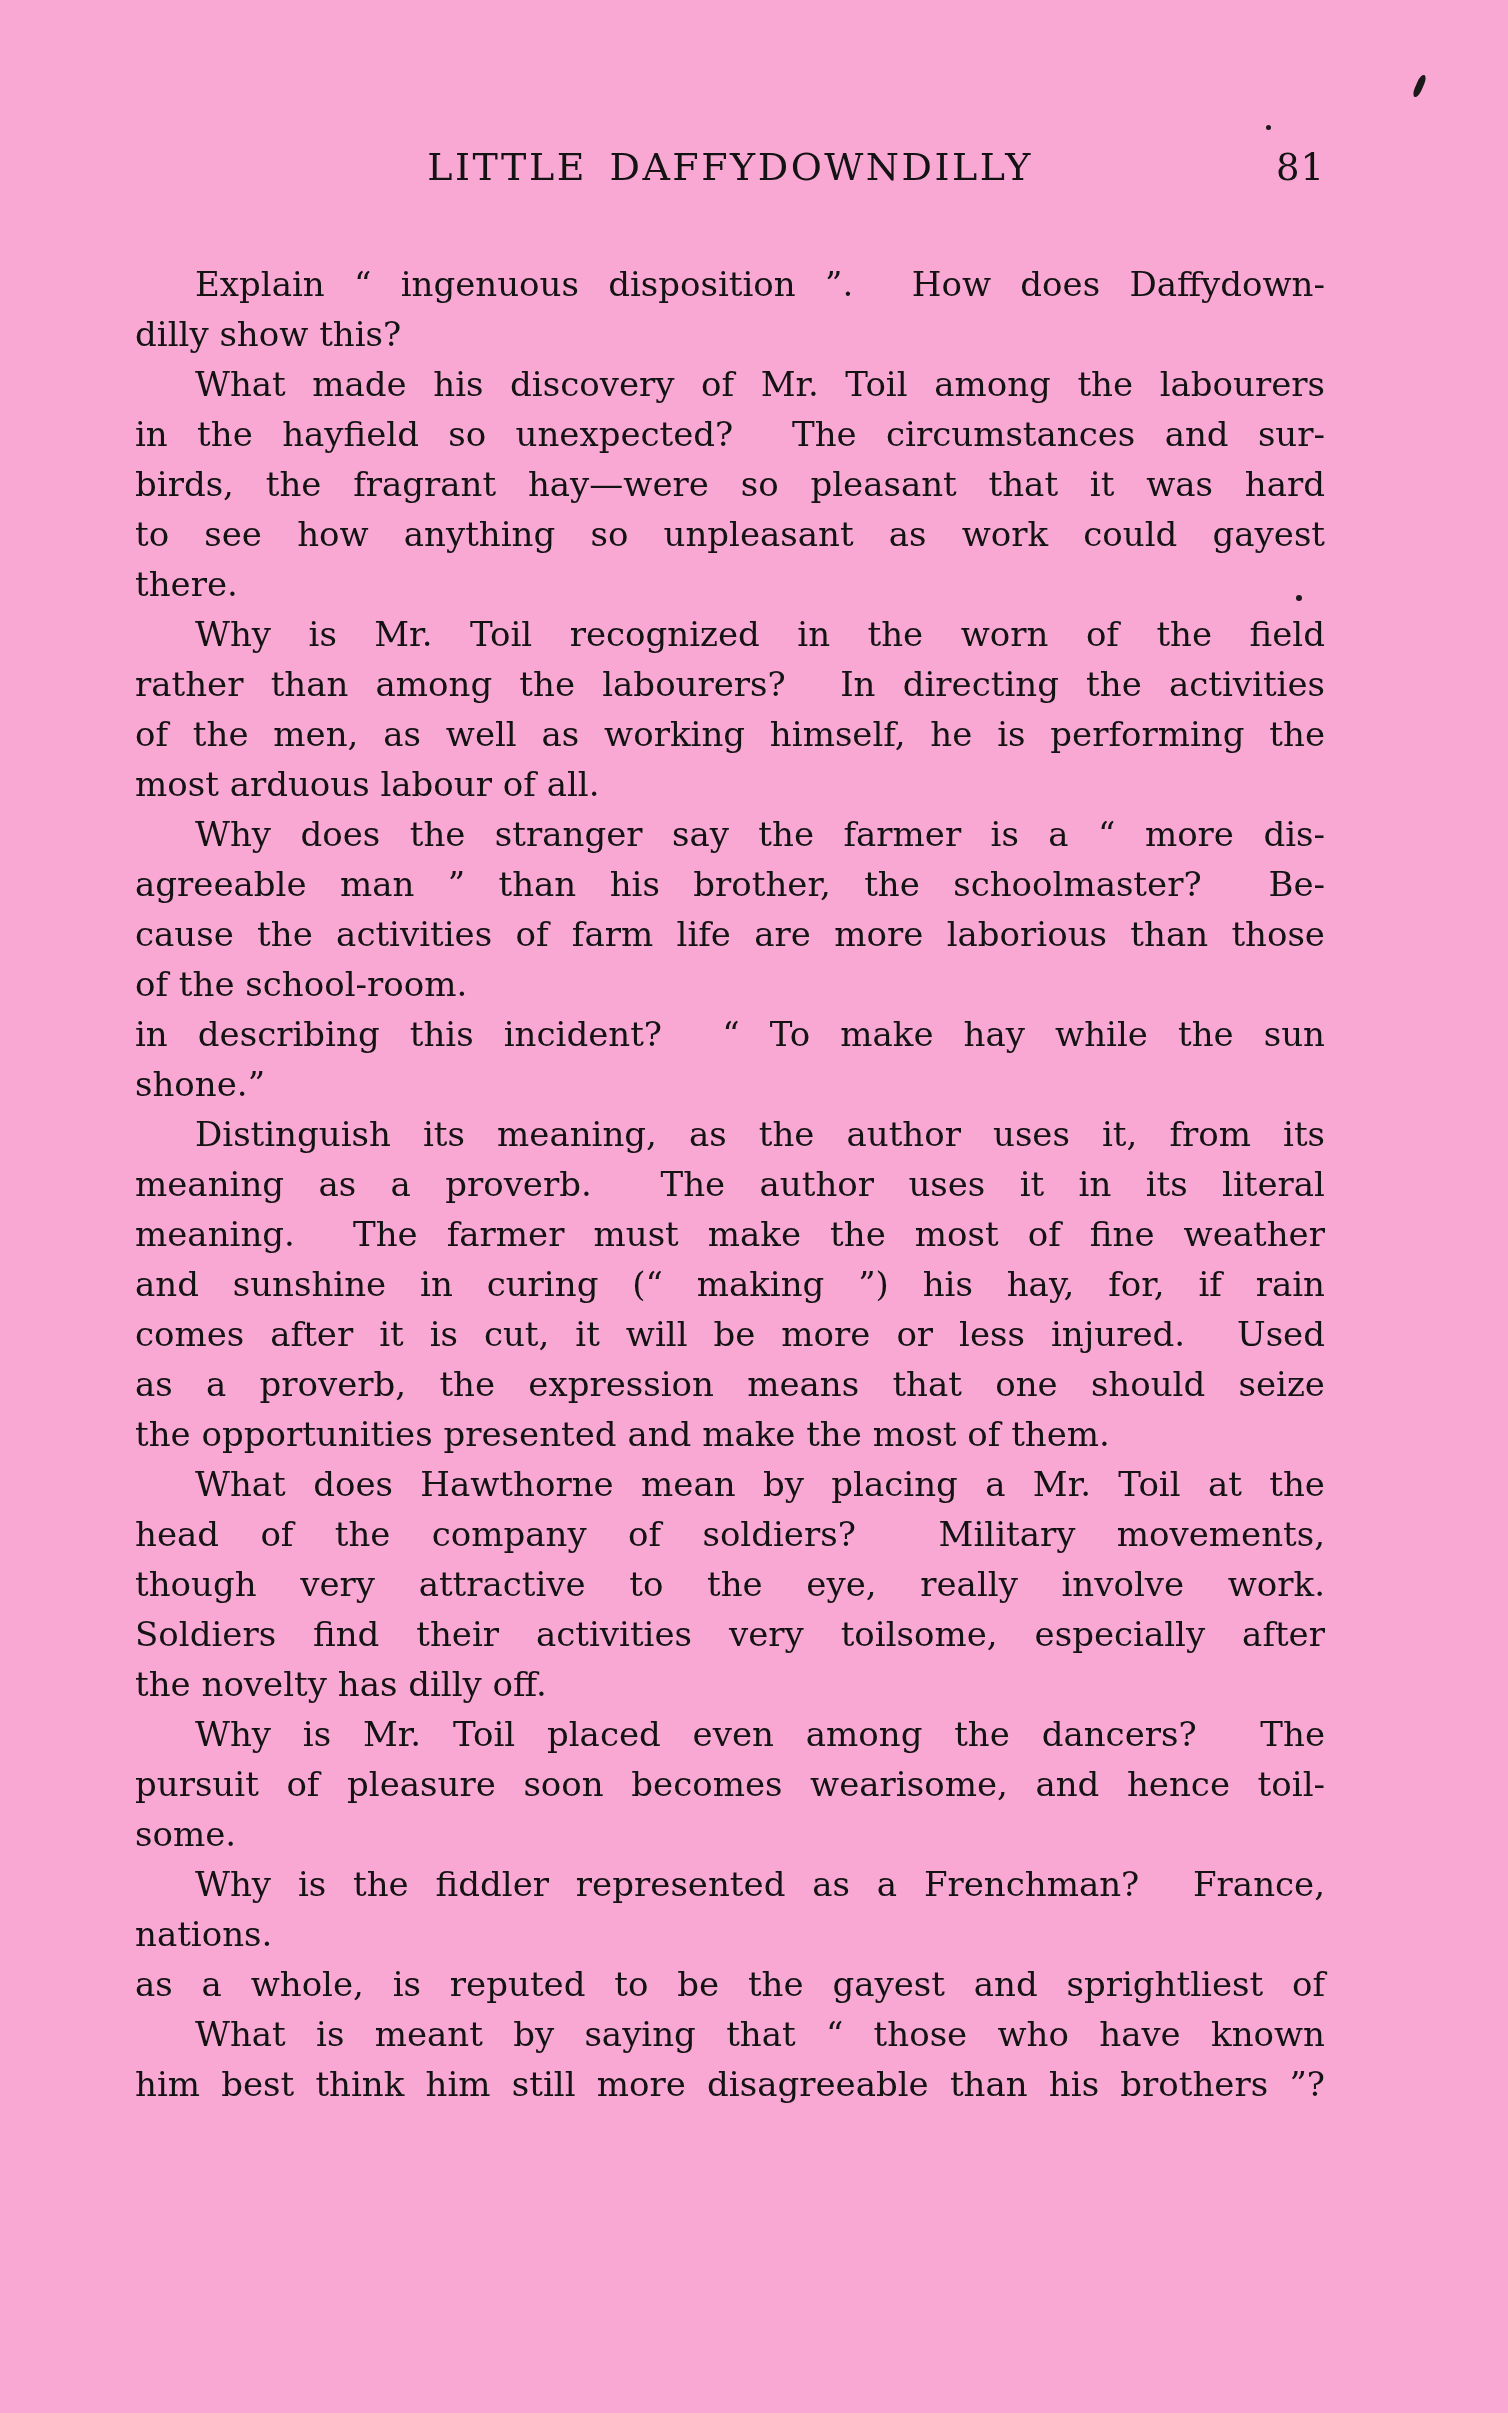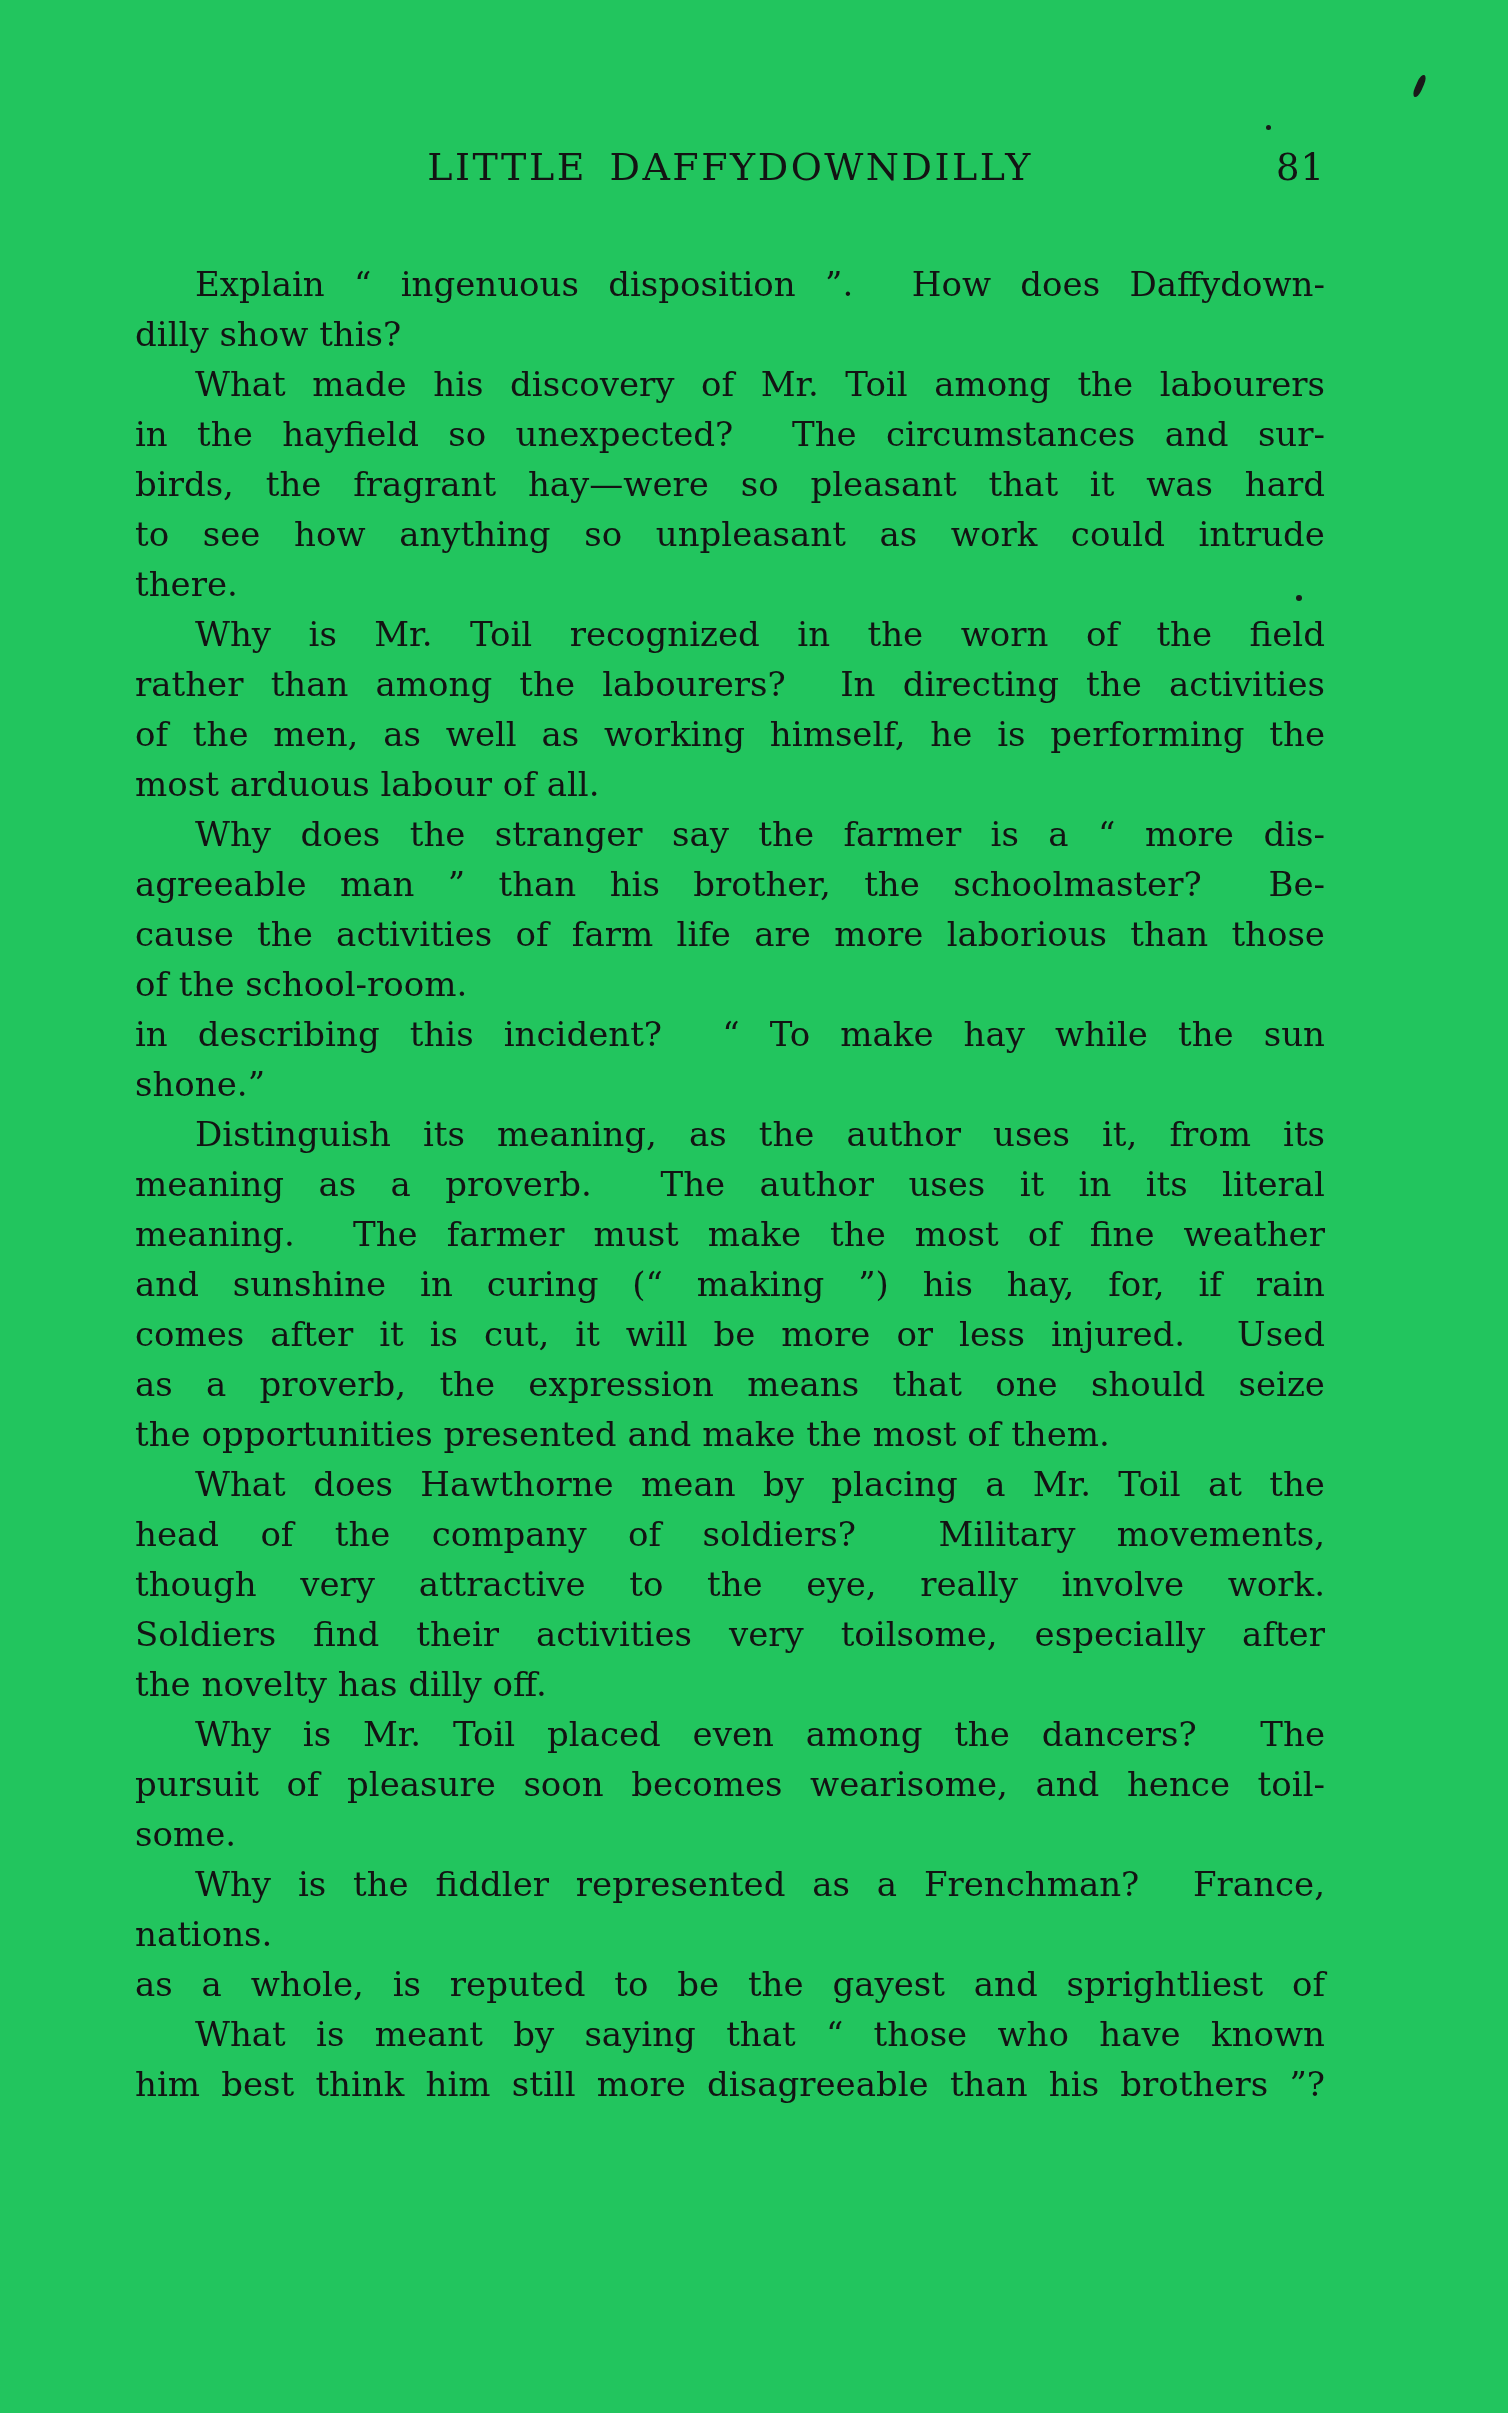--- a/index.html
+++ b/index.html
@@ -63,37 +63,37 @@
     width:7px;height:24px;
     border-radius:4px/10px;
     transform:rotate(24deg);
   }
   .speck-dot-1{ width:5px;height:5px;border-radius:50%; }
   .speck-dot-2{ width:6px;height:6px;border-radius:50%; }
 </style>
 </head>
 <body>
 
-<div class="scan-page" style="background: #22c55e; color: rgb(19, 19, 19);">
+<div class="scan-page" style="background: #f9a8d4; color: rgb(19, 19, 19);">
 
   <div class="page-header">
     <span class="page-title">LITTLE DAFFYDOWNDILLY</span>
     <span class="page-number">81</span>
   </div>
 
   <div class="text-column">
       <div class="paragraph">
         <div class="text-line indent">Explain “ ingenuous disposition ”.  How does Daffydown-</div>
         <div class="text-line last">dilly show this?</div>
       </div>
       <div class="paragraph">
         <div class="text-line indent">What made his discovery of Mr. Toil among the labourers</div>
         <div class="text-line">in the hayfield so unexpected?  The circumstances and sur-</div>
         <div class="text-line">birds, the fragrant hay—were so pleasant that it was hard</div>
-        <div class="text-line">to see how anything so unpleasant as work could intrude</div>
+        <div class="text-line">to see how anything so unpleasant as work could gayest</div>
         <div class="text-line last">there.</div>
       </div>
       <div class="paragraph">
         <div class="text-line indent">Why is Mr. Toil recognized in the worn of the field</div>
         <div class="text-line">rather than among the labourers?  In directing the activities</div>
         <div class="text-line">of the men, as well as working himself, he is performing the</div>
         <div class="text-line last">most arduous labour of all.</div>
       </div>
       <div class="paragraph">
         <div class="text-line indent">Why does the stranger say the farmer is a “ more dis-</div>

